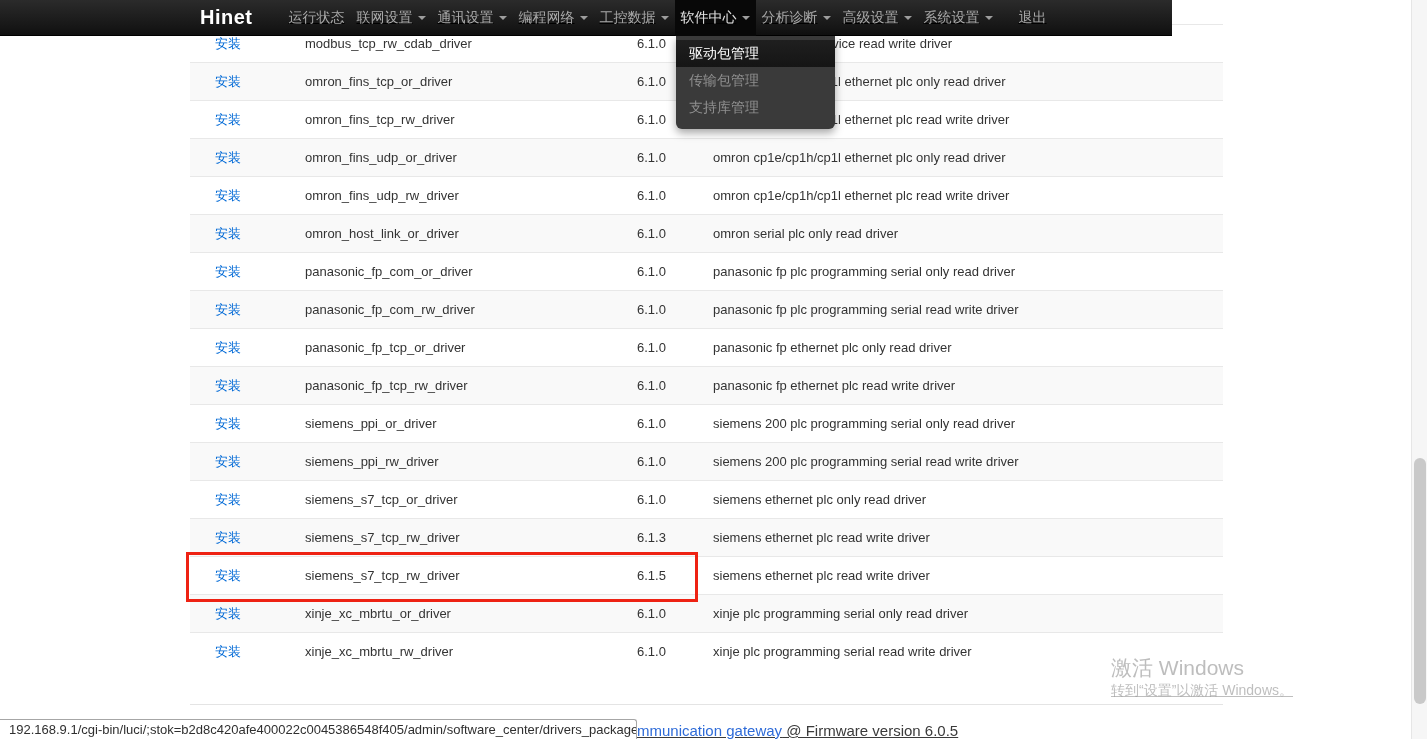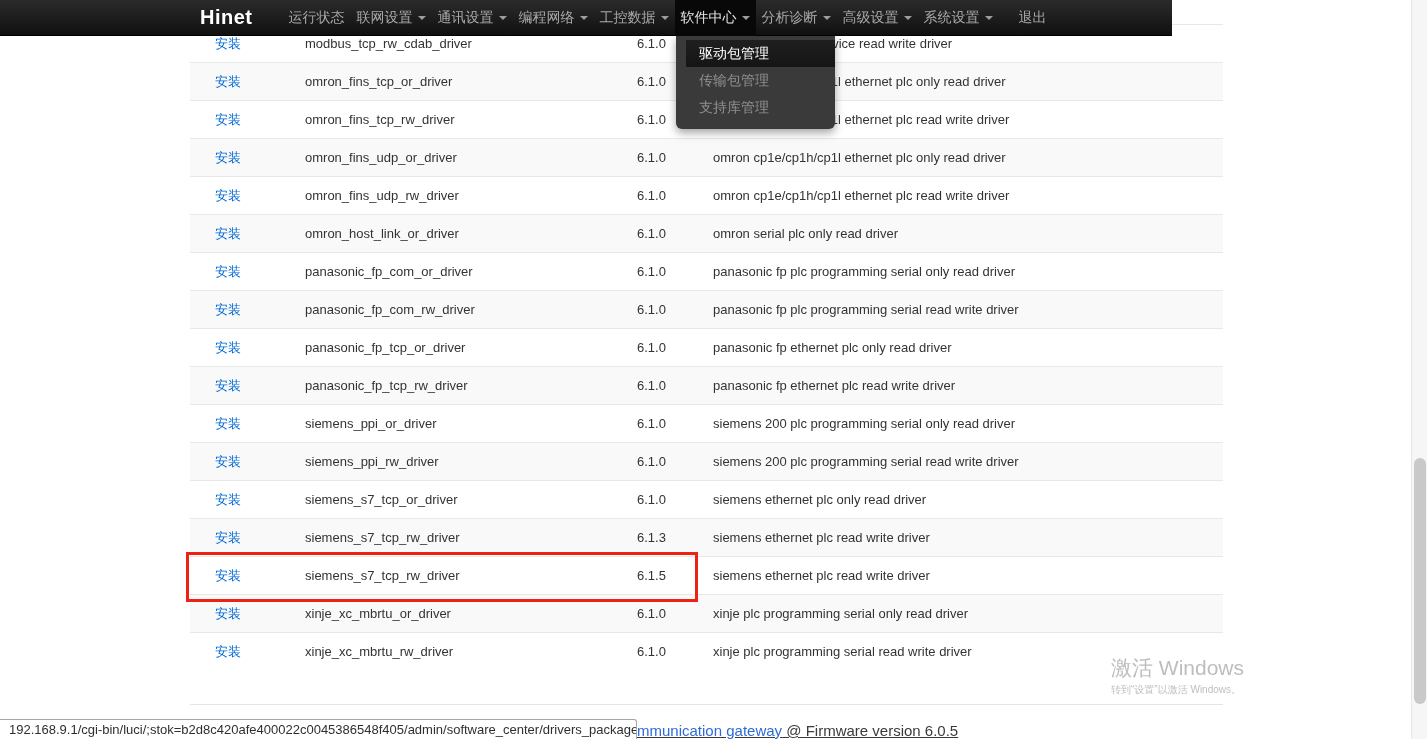--- a/index.html
+++ b/index.html
@@ -5,32 +5,32 @@
   * { margin:0; padding:0; box-sizing:border-box; }
   html,body { width:1427px; height:739px; overflow:hidden; background:#fff;
               font-family:"Liberation Sans","DejaVu Sans",sans-serif; }
   body { position:relative; }
 
   
   .navbar { position:absolute; top:0; left:0; width:1172px; height:36px; z-index:50;
             background:linear-gradient(#2b2b2b,#101010); border-bottom:1px solid #000;
             display:flex; align-items:center; padding-left:200px; }
   .brand { color:#fff; font-size:20px; font-weight:bold; margin-right:30px; letter-spacing:0.5px; }
-  .nav-items { display:flex; align-items:flex-start; height:36px; }
+  .nav-items { display:flex; align-items:flex-start; height:36px;text-decoration:underline; }
   .nav-item { color:#a9a9a9; font-size:14px; padding:0 6px; height:36px; display:flex;
               align-items:center; cursor:pointer; white-space:nowrap; }
   .nav-item.open { background:#080808; color:#e5e5e5; }
   .nav-item .caret { display:inline-block; width:0; height:0; margin-left:5px;
                      border-left:4px solid transparent; border-right:4px solid transparent;
                      border-top:4px solid #9d9d9d; }
   .nav-item.logout { margin-left:14px; }
 
   
   .dropdown { position:absolute; left:676px; top:36px; width:159px; z-index:60;
-              background:#3a3a3a; border-radius:0 0 6px 6px; padding:4px 0 8px 10px;
+              background:#3a3a3a; border-radius:0 0 6px 6px; padding:4px 0 8px 0;
               box-shadow:0 4px 8px rgba(0,0,0,.35); }
   .dropdown-item { height:27px; line-height:27px; padding-left:13px; font-size:14px;
                    color:#8f8f8f; cursor:pointer; white-space:nowrap; }
   .dropdown-item.active { background:linear-gradient(#1f1f1f,#151515); color:#fff; }
 
   
   .table-wrap { position:absolute; left:190px; top:24px; width:1033px; z-index:10; }
   table { width:1033px; border-collapse:collapse; table-layout:fixed; }
   td { height:38px; vertical-align:middle; font-size:13px; color:#333;
        border-top:1px solid #e8e8e8; overflow:hidden; white-space:nowrap; }
@@ -52,21 +52,21 @@
 
   
   .status-bubble { position:absolute; left:0; bottom:0; width:637px; height:20px; z-index:70;
                    background:#fff; border:1px solid #a6a6a6; border-bottom:none; border-left:none;
                    border-top-right-radius:3px; font-size:13px; color:#2f2f2f;
                    line-height:19px; padding-left:9px; white-space:nowrap; overflow:hidden; }
 
   
   .watermark { position:absolute; left:1111px; top:655px; z-index:5; pointer-events:none; }
   .watermark .wm1 { font-size:21px; color:rgba(145,145,145,.60); line-height:25px; }
-  .watermark .wm2 { font-size:10px; color:rgba(150,150,150,.62); line-height:20px; }
+  .watermark .wm2 { font-size:14px; color:rgba(150,150,150,.62); line-height:20px;text-decoration:underline; }
 
   
   .scrollbar { position:absolute; right:0; top:0; width:16px; height:739px; z-index:80;
                background:#f6f6f6; border-left:1px solid #e6e6e6; }
   .scroll-thumb { position:absolute; left:2px; width:12px; top:458px; height:246px;
                   background:#c9c9c9; border-radius:6px; }
 </style>
 </head>
 <body>
 

